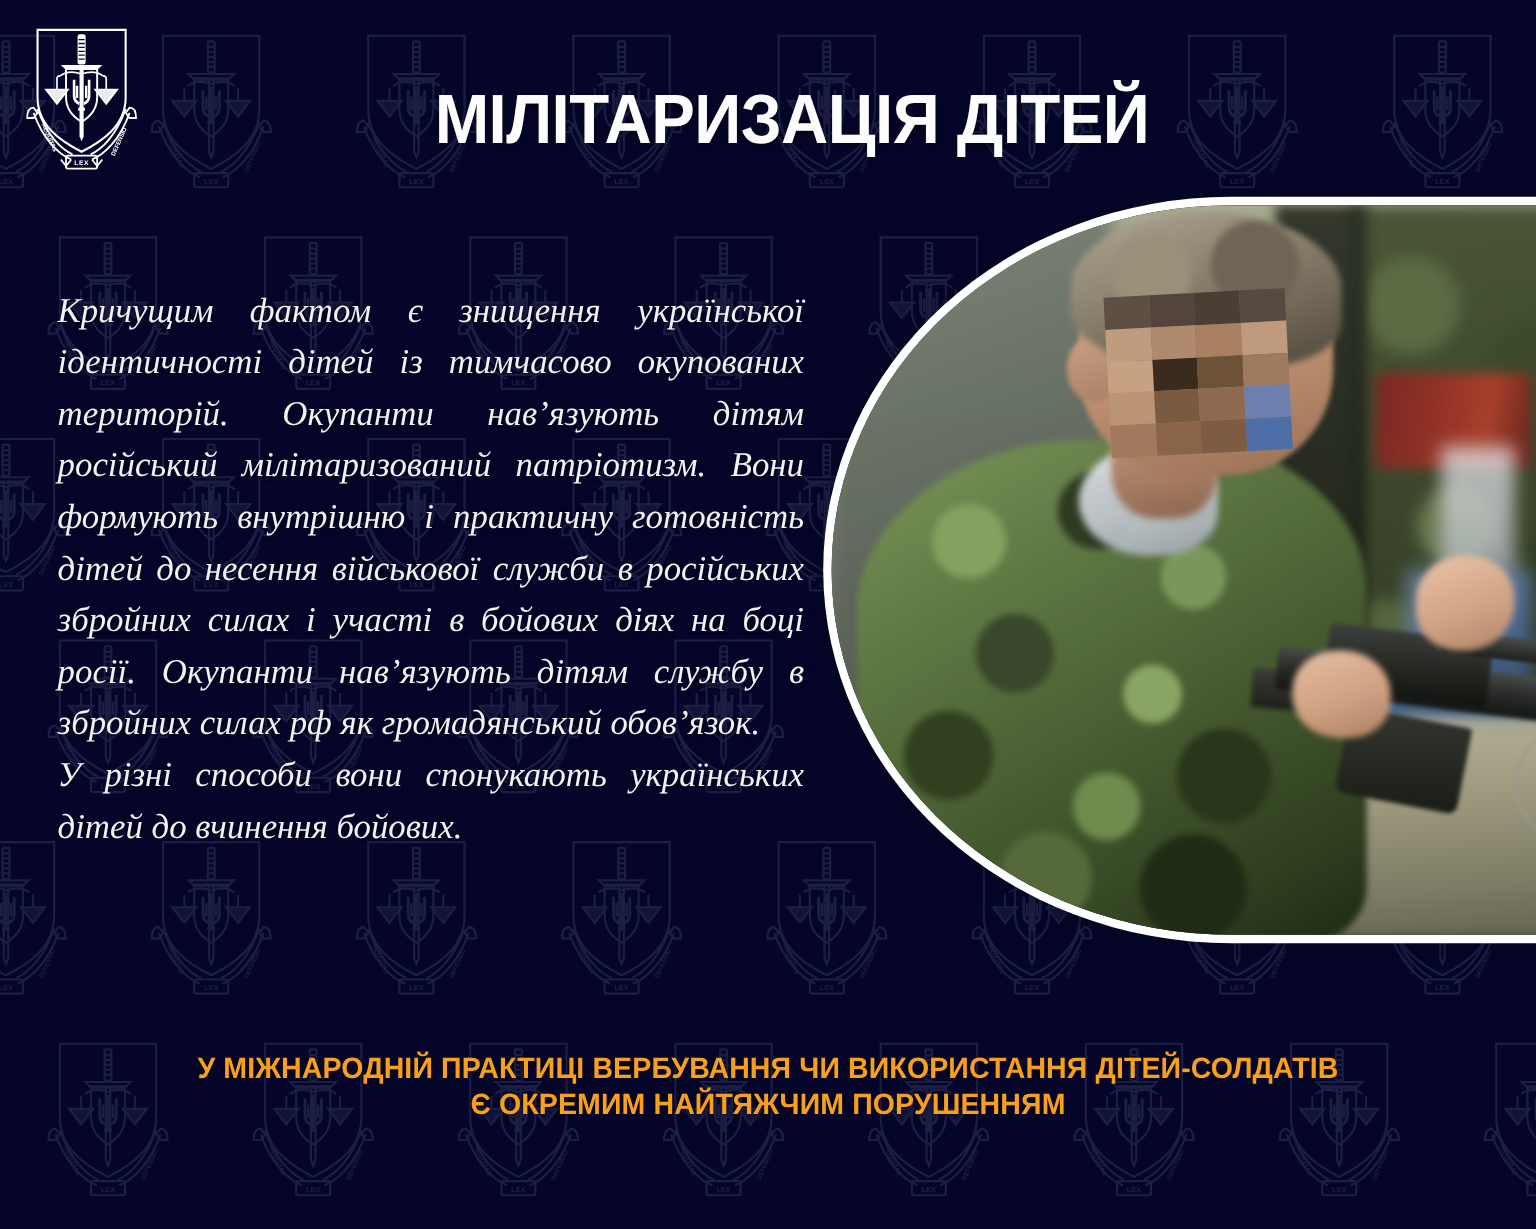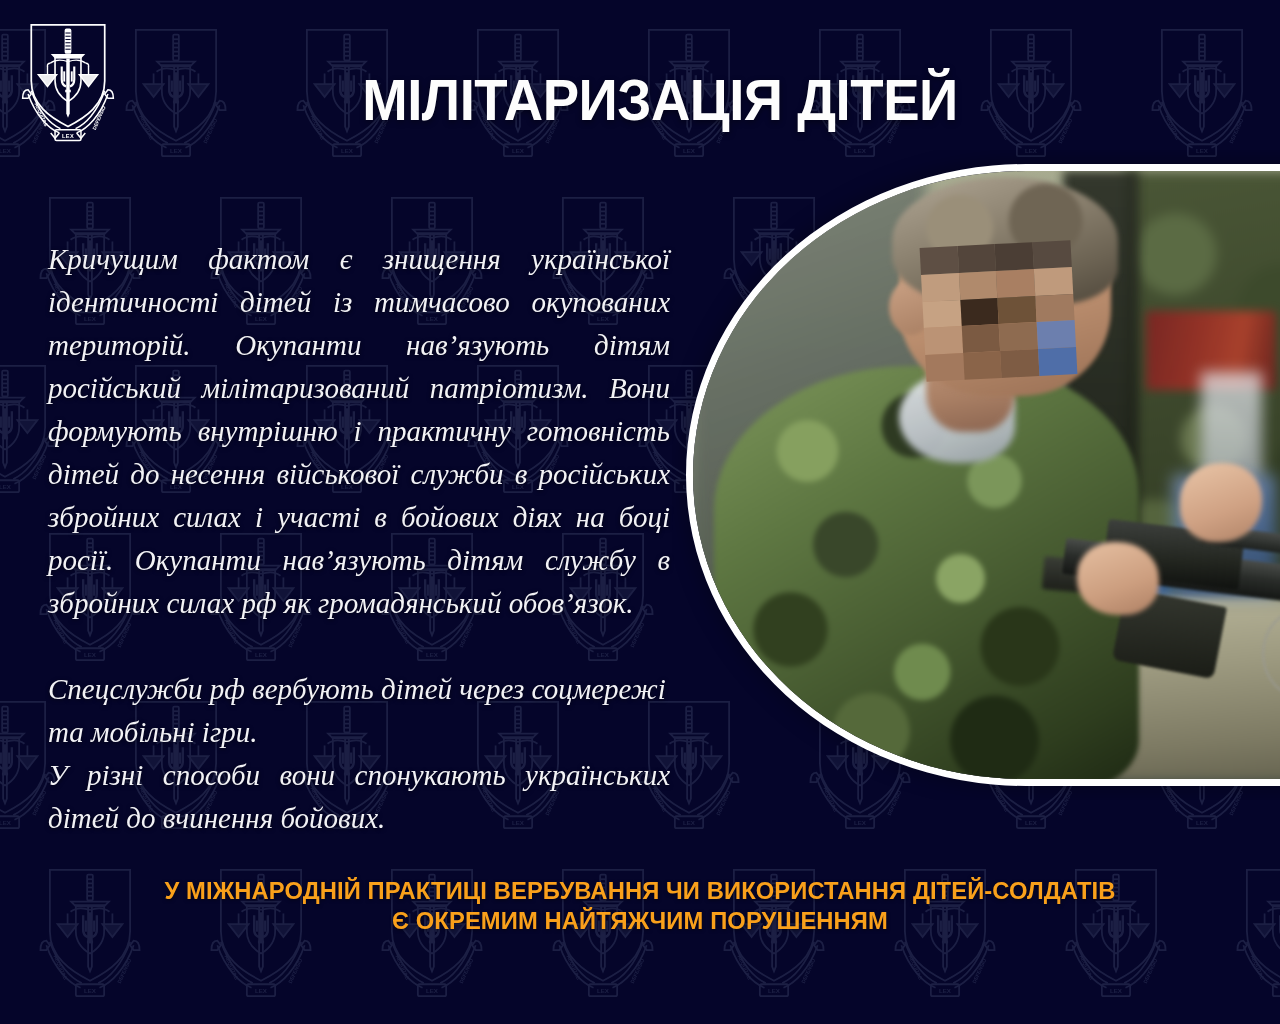--- a/index.html
+++ b/index.html
@@ -2468,23 +2468,20 @@
 
         <div class="ph" id="rifle-sling"></div>
         <div class="ph" id="hand-front"></div>
         <div class="ph" id="hand-rear"></div>
       </div>
     </div>
   </div>
 
   <div id="body-text">
     <p>Кричущим фактом є знищення української ідентичності дітей із тимчасово окупованих територій. Окупанти нав’язують дітям російський мілітаризований патріотизм. Вони формують внутрішню і практичну готовність дітей до несення військової служби в російських збройних силах і участі в бойових діях на боці росії. Окупанти нав’язують дітям службу в збройних силах рф як  громадянський обов’язок.</p>
-    <p class="gap nojust">
-      <span>Спецслужби рф вербують дітей через соцмережі та мобільні ігри.</span>
-    </p>
     <p>У різні способи вони спонукають українських дітей до вчинення бойових.</p>
   </div>
 
   <div id="footer">
     <div>У МІЖНАРОДНІЙ ПРАКТИЦІ ВЕРБУВАННЯ ЧИ ВИКОРИСТАННЯ ДІТЕЙ-СОЛДАТІВ</div>
     <div>Є ОКРЕМИМ НАЙТЯЖЧИМ ПОРУШЕННЯМ</div>
   </div>
 
 </div>
 

